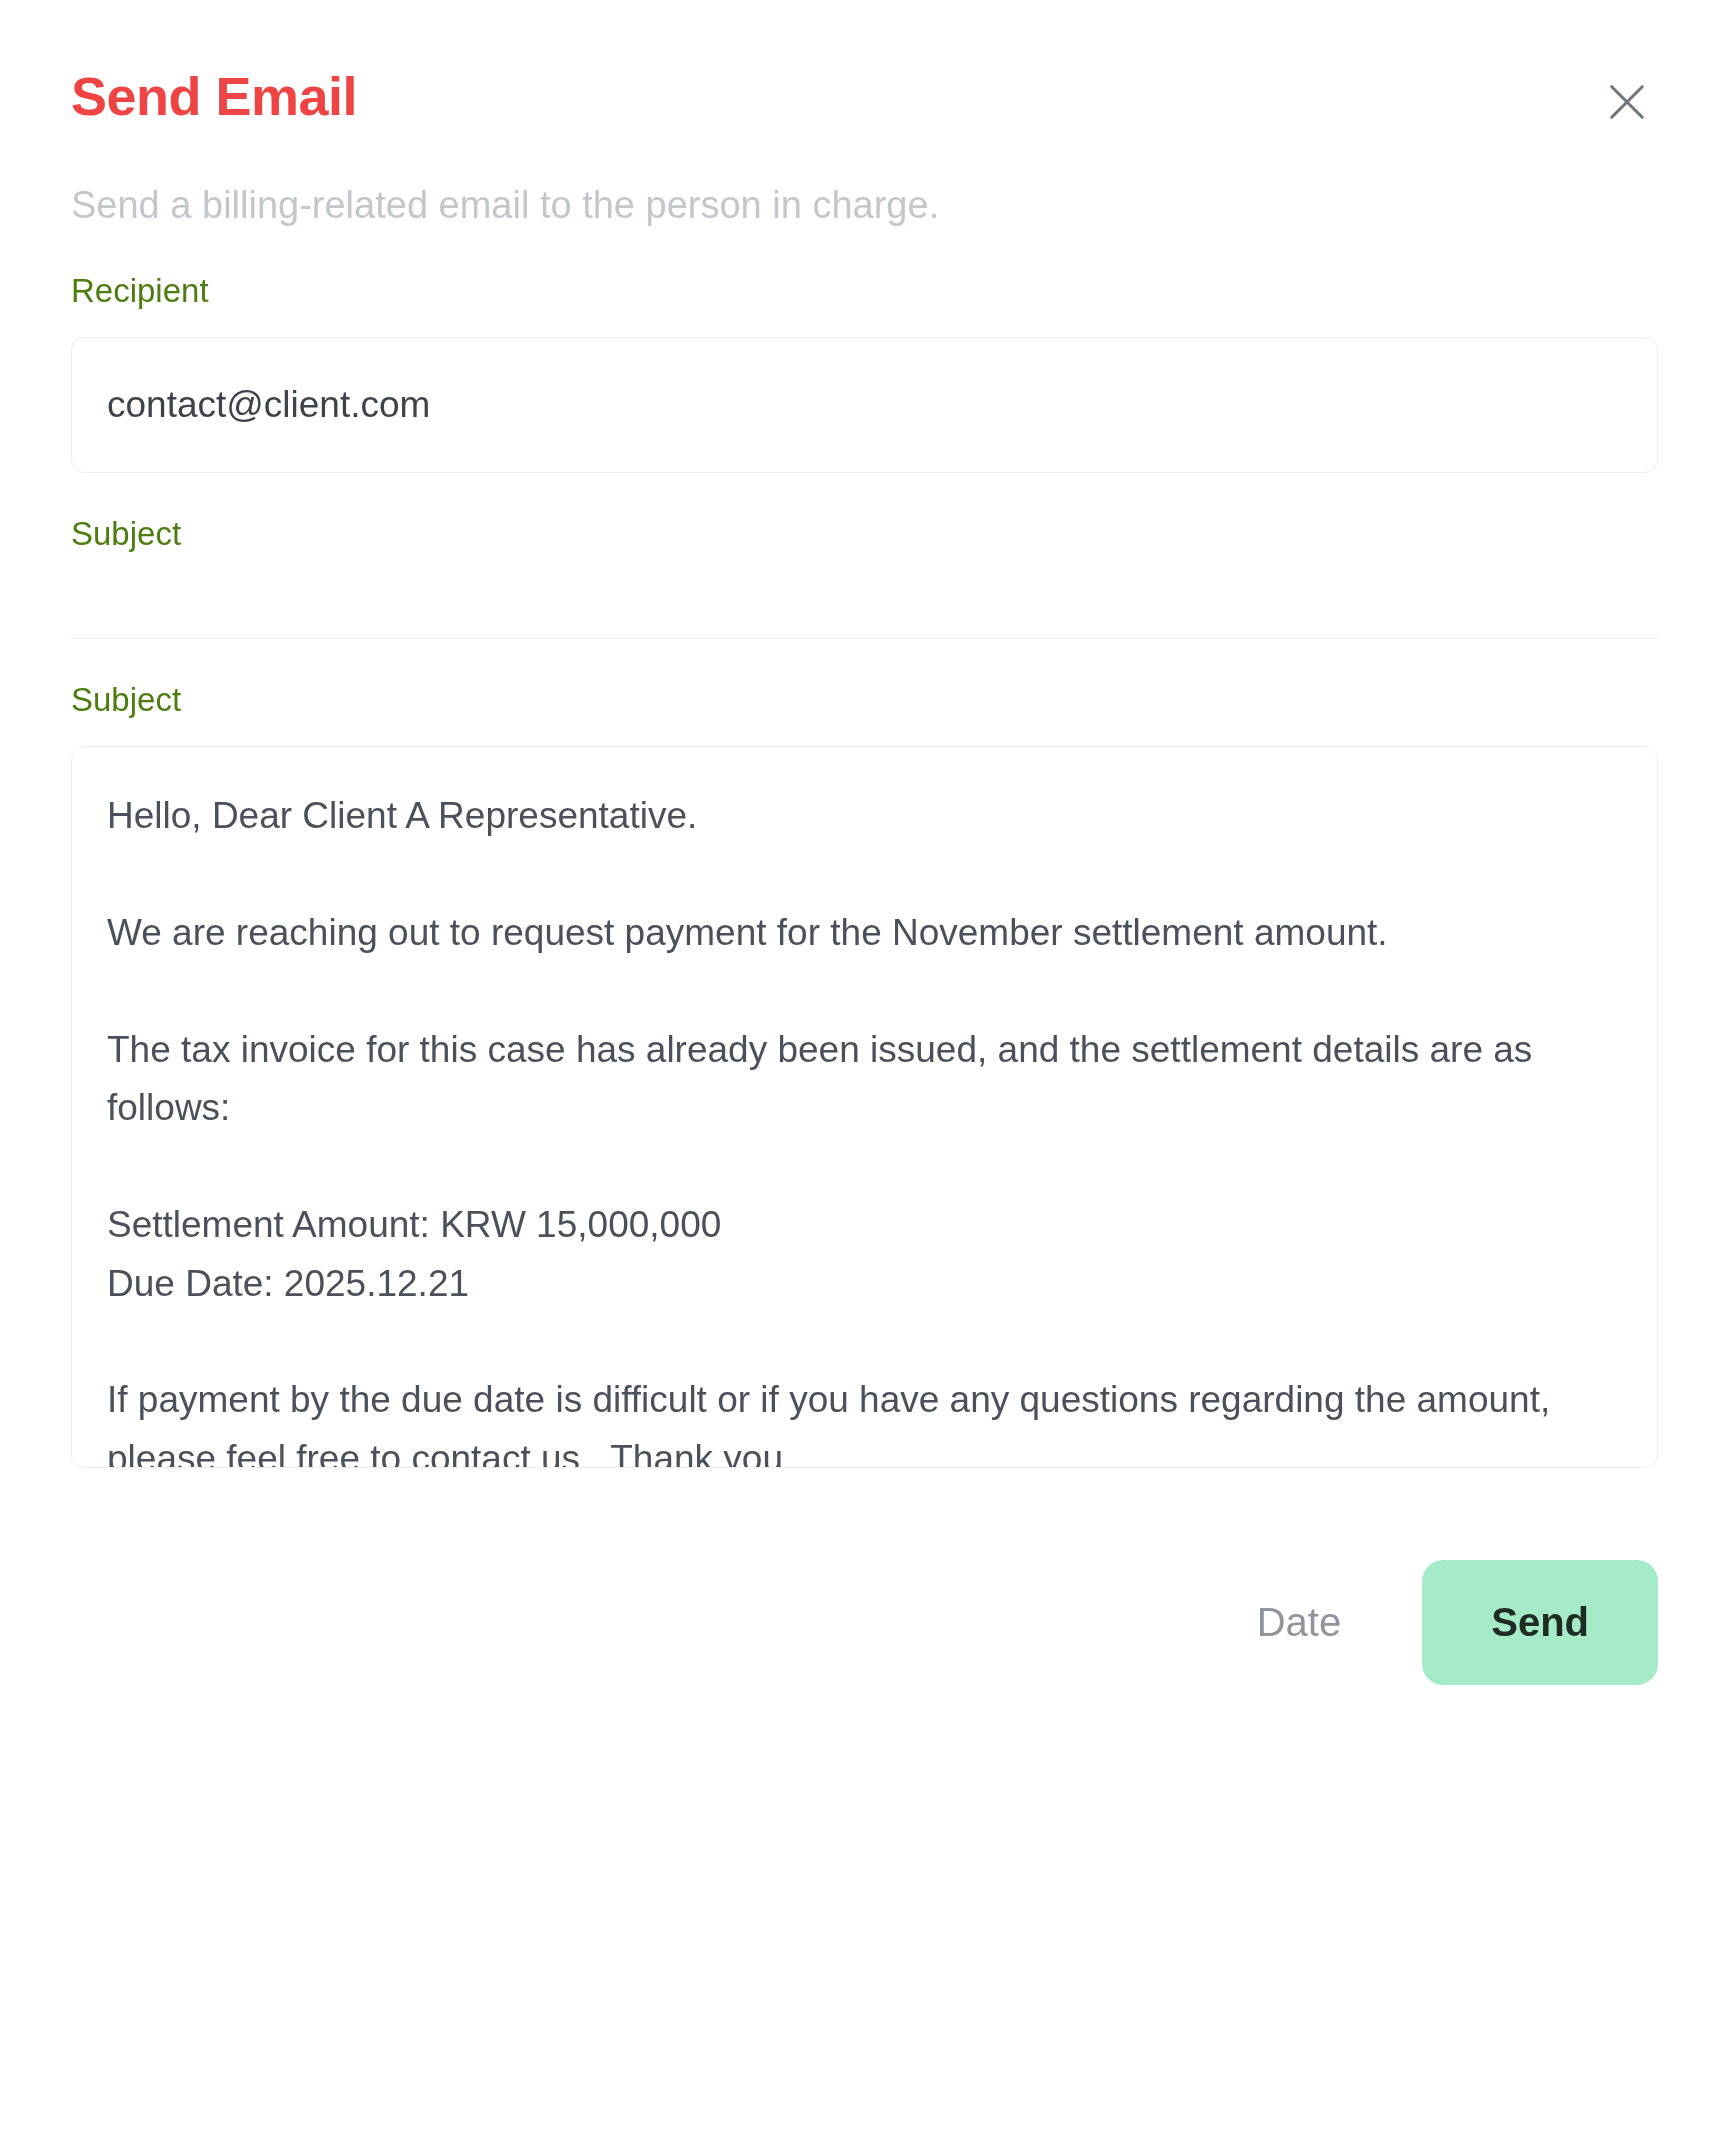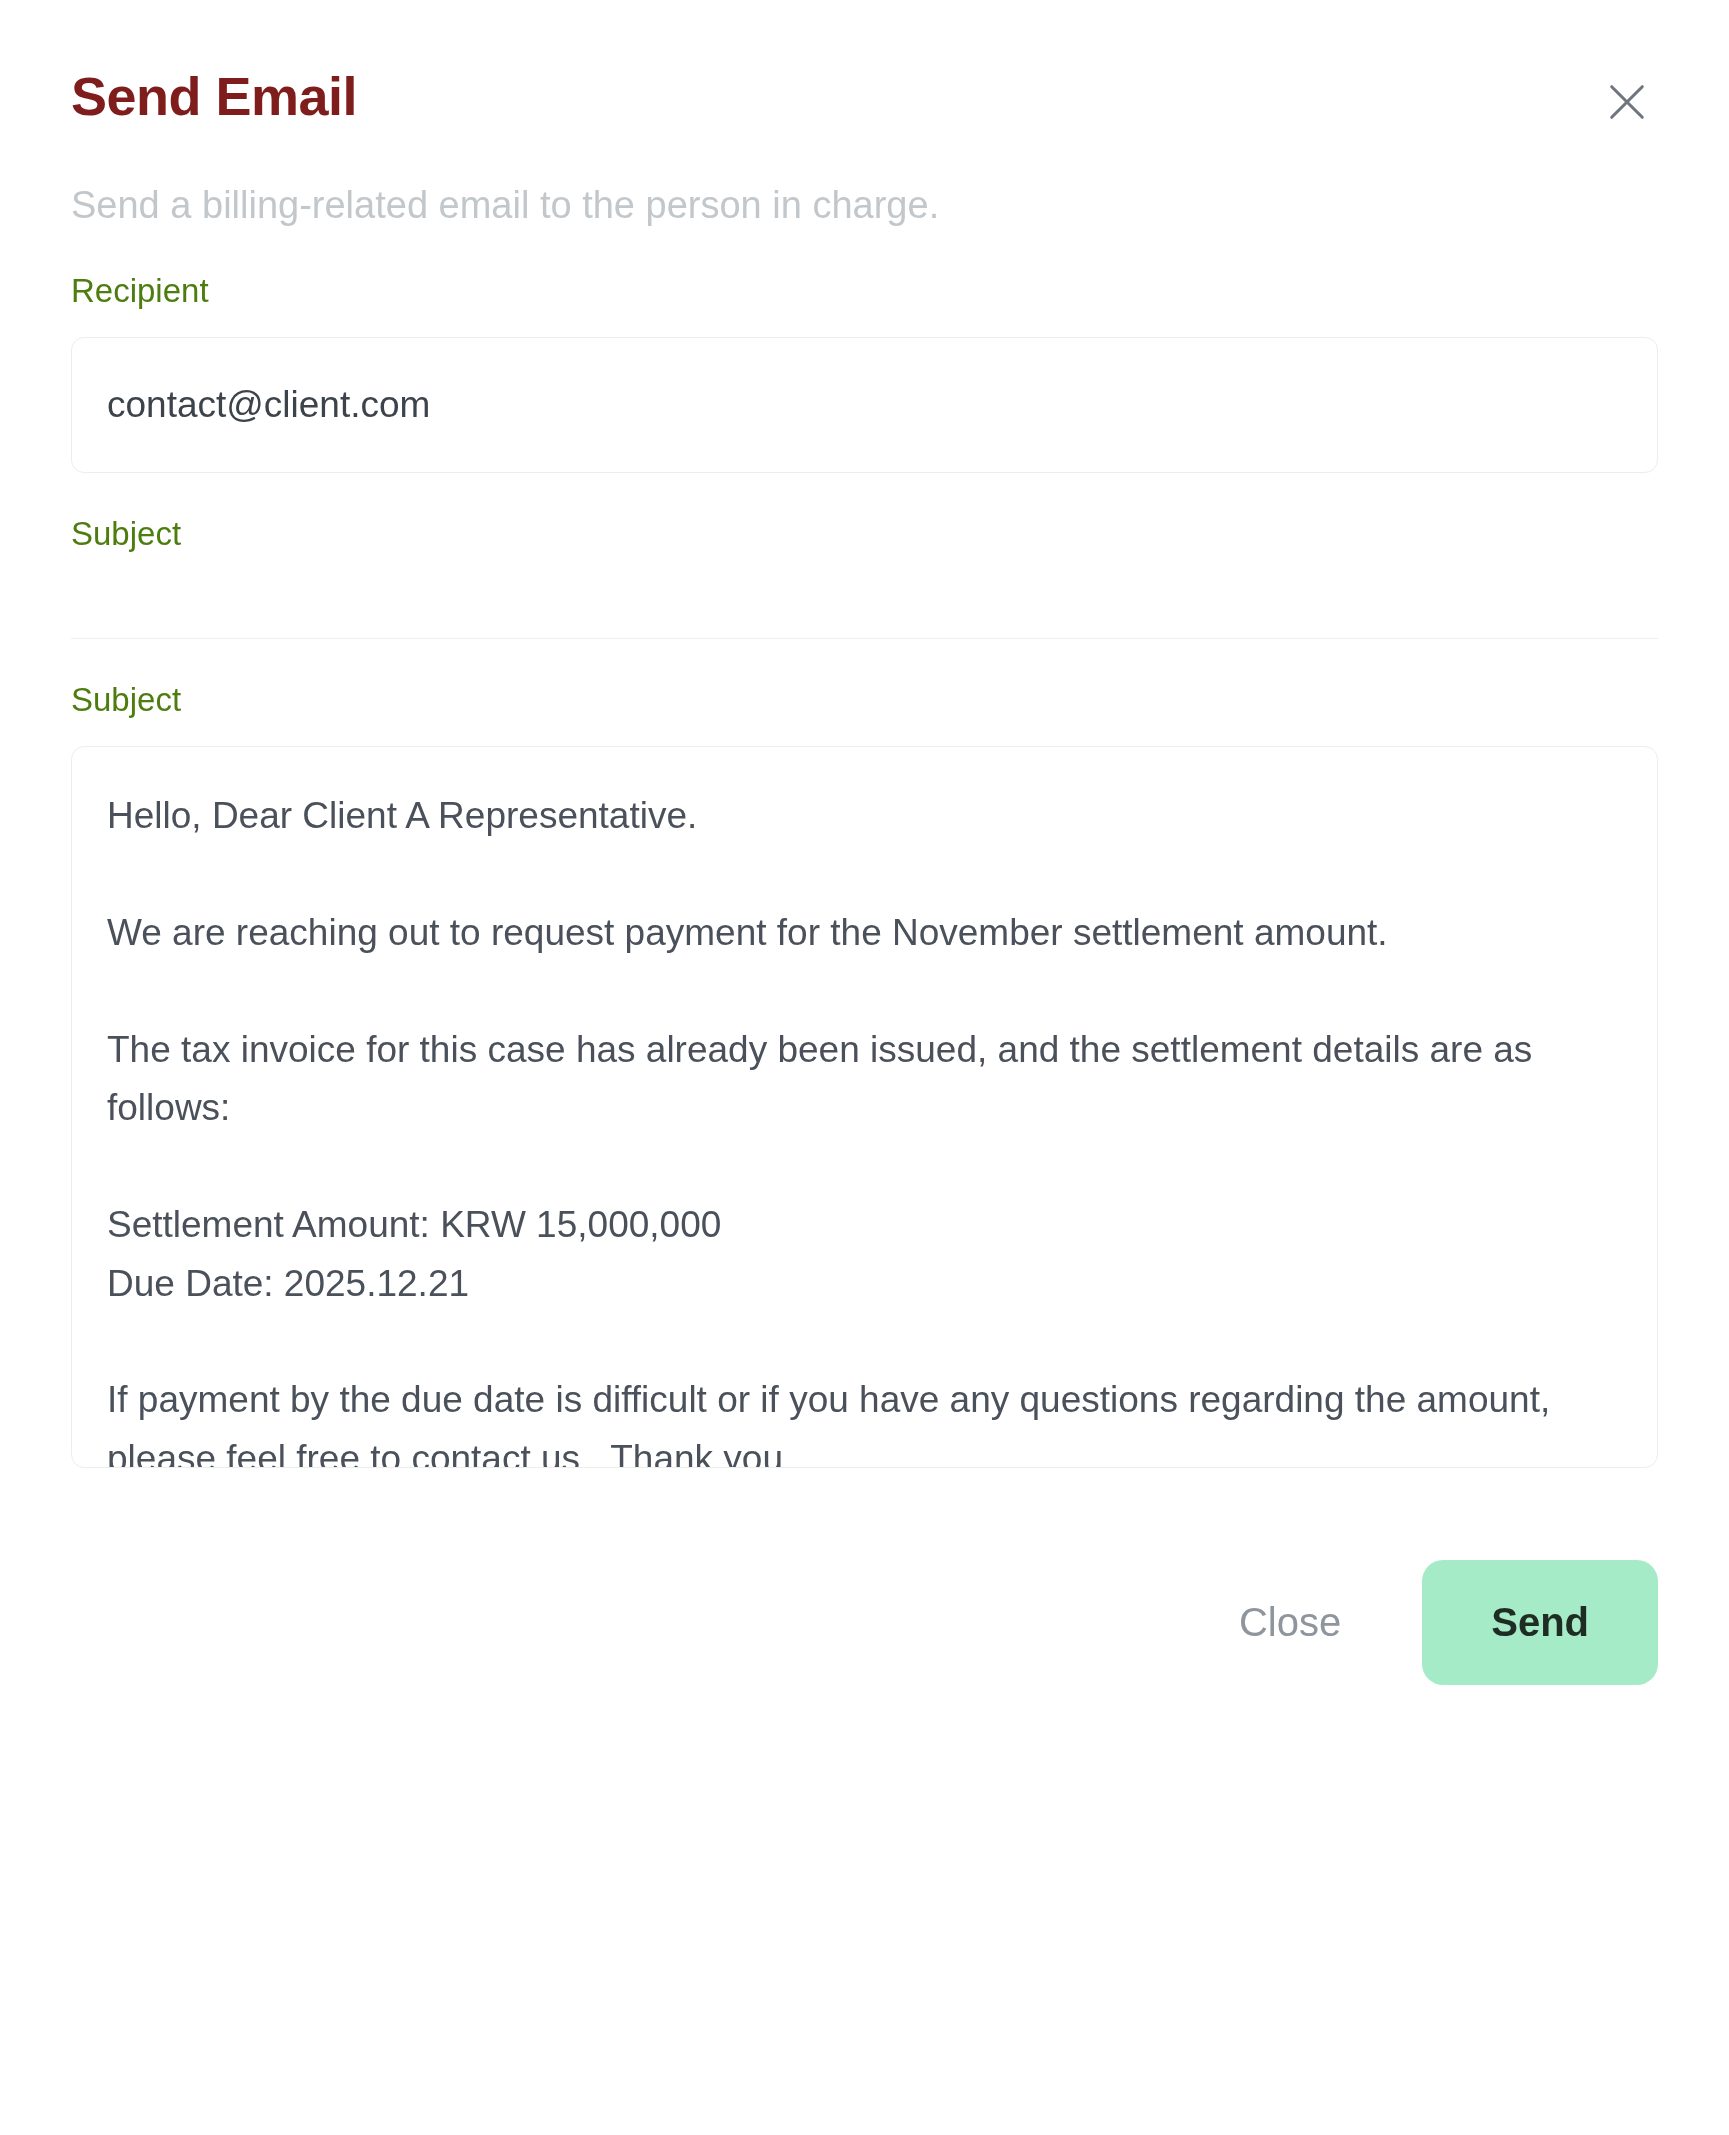--- a/index.html
+++ b/index.html
@@ -16,21 +16,21 @@
 
   .header-row {
     display: flex;
     justify-content: space-between;
     align-items: flex-start;
   }
 
   .title {
     font-size: 54px;
     font-weight: 700;
-    color: #7f1d1d;
+    color: #ef4444;
     letter-spacing: -0.5px;
     line-height: 1.1;
   }
 
   .close-btn {
     width: 50px;
     height: 50px;
     margin-top: 11.5px;
     margin-right: 5.8px;
     cursor: pointer;
@@ -148,18 +148,18 @@
 We are reaching out to request payment for the November settlement amount.
 
 The tax invoice for this case has already been issued, and the settlement details are as follows:
 
 Settlement Amount: KRW 15,000,000
 Due Date: 2025.12.21
 
 If payment by the due date is difficult or if you have any questions regarding the amount, please feel free to contact us.  Thank you.</textarea>
 
   <div class="footer">
-    <div class="close-label">Close</div>
+    <div class="close-label">Date</div>
     <button class="send-btn" style="background: rgb(166, 235, 200); color: rgb(30, 44, 36);">Send</button>
   </div>
 
 </div>
 
 
 </body></html>

